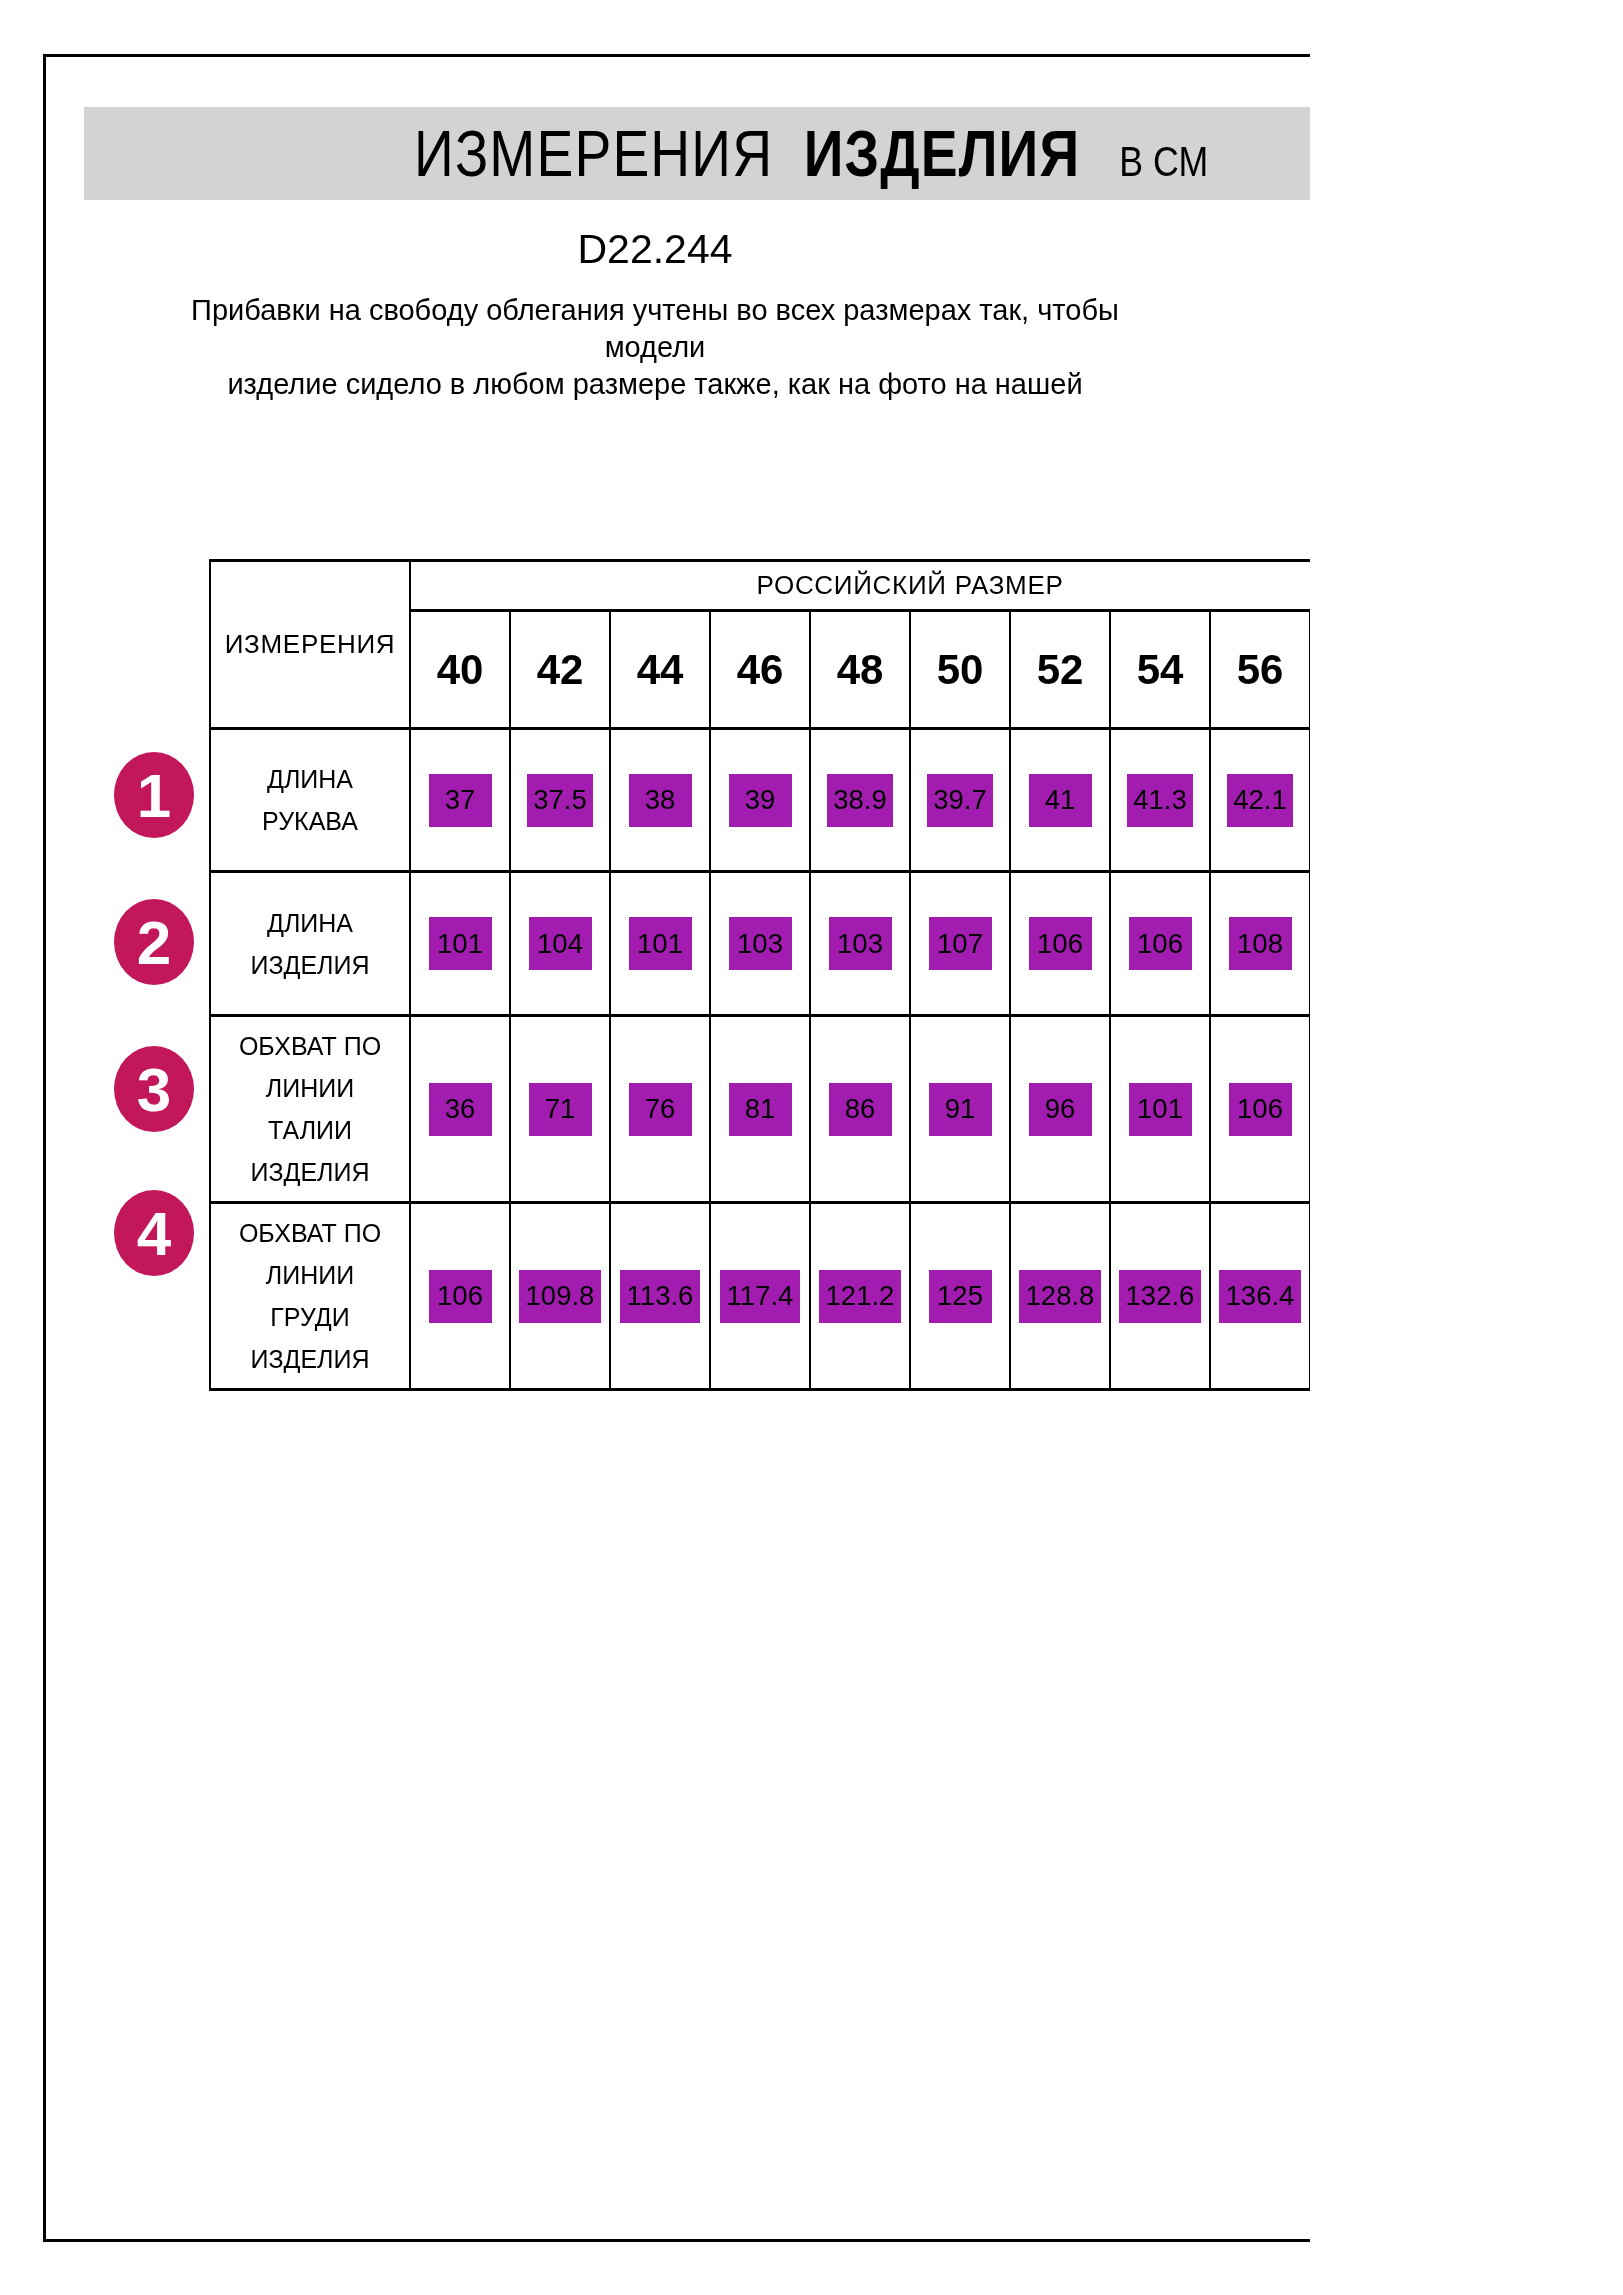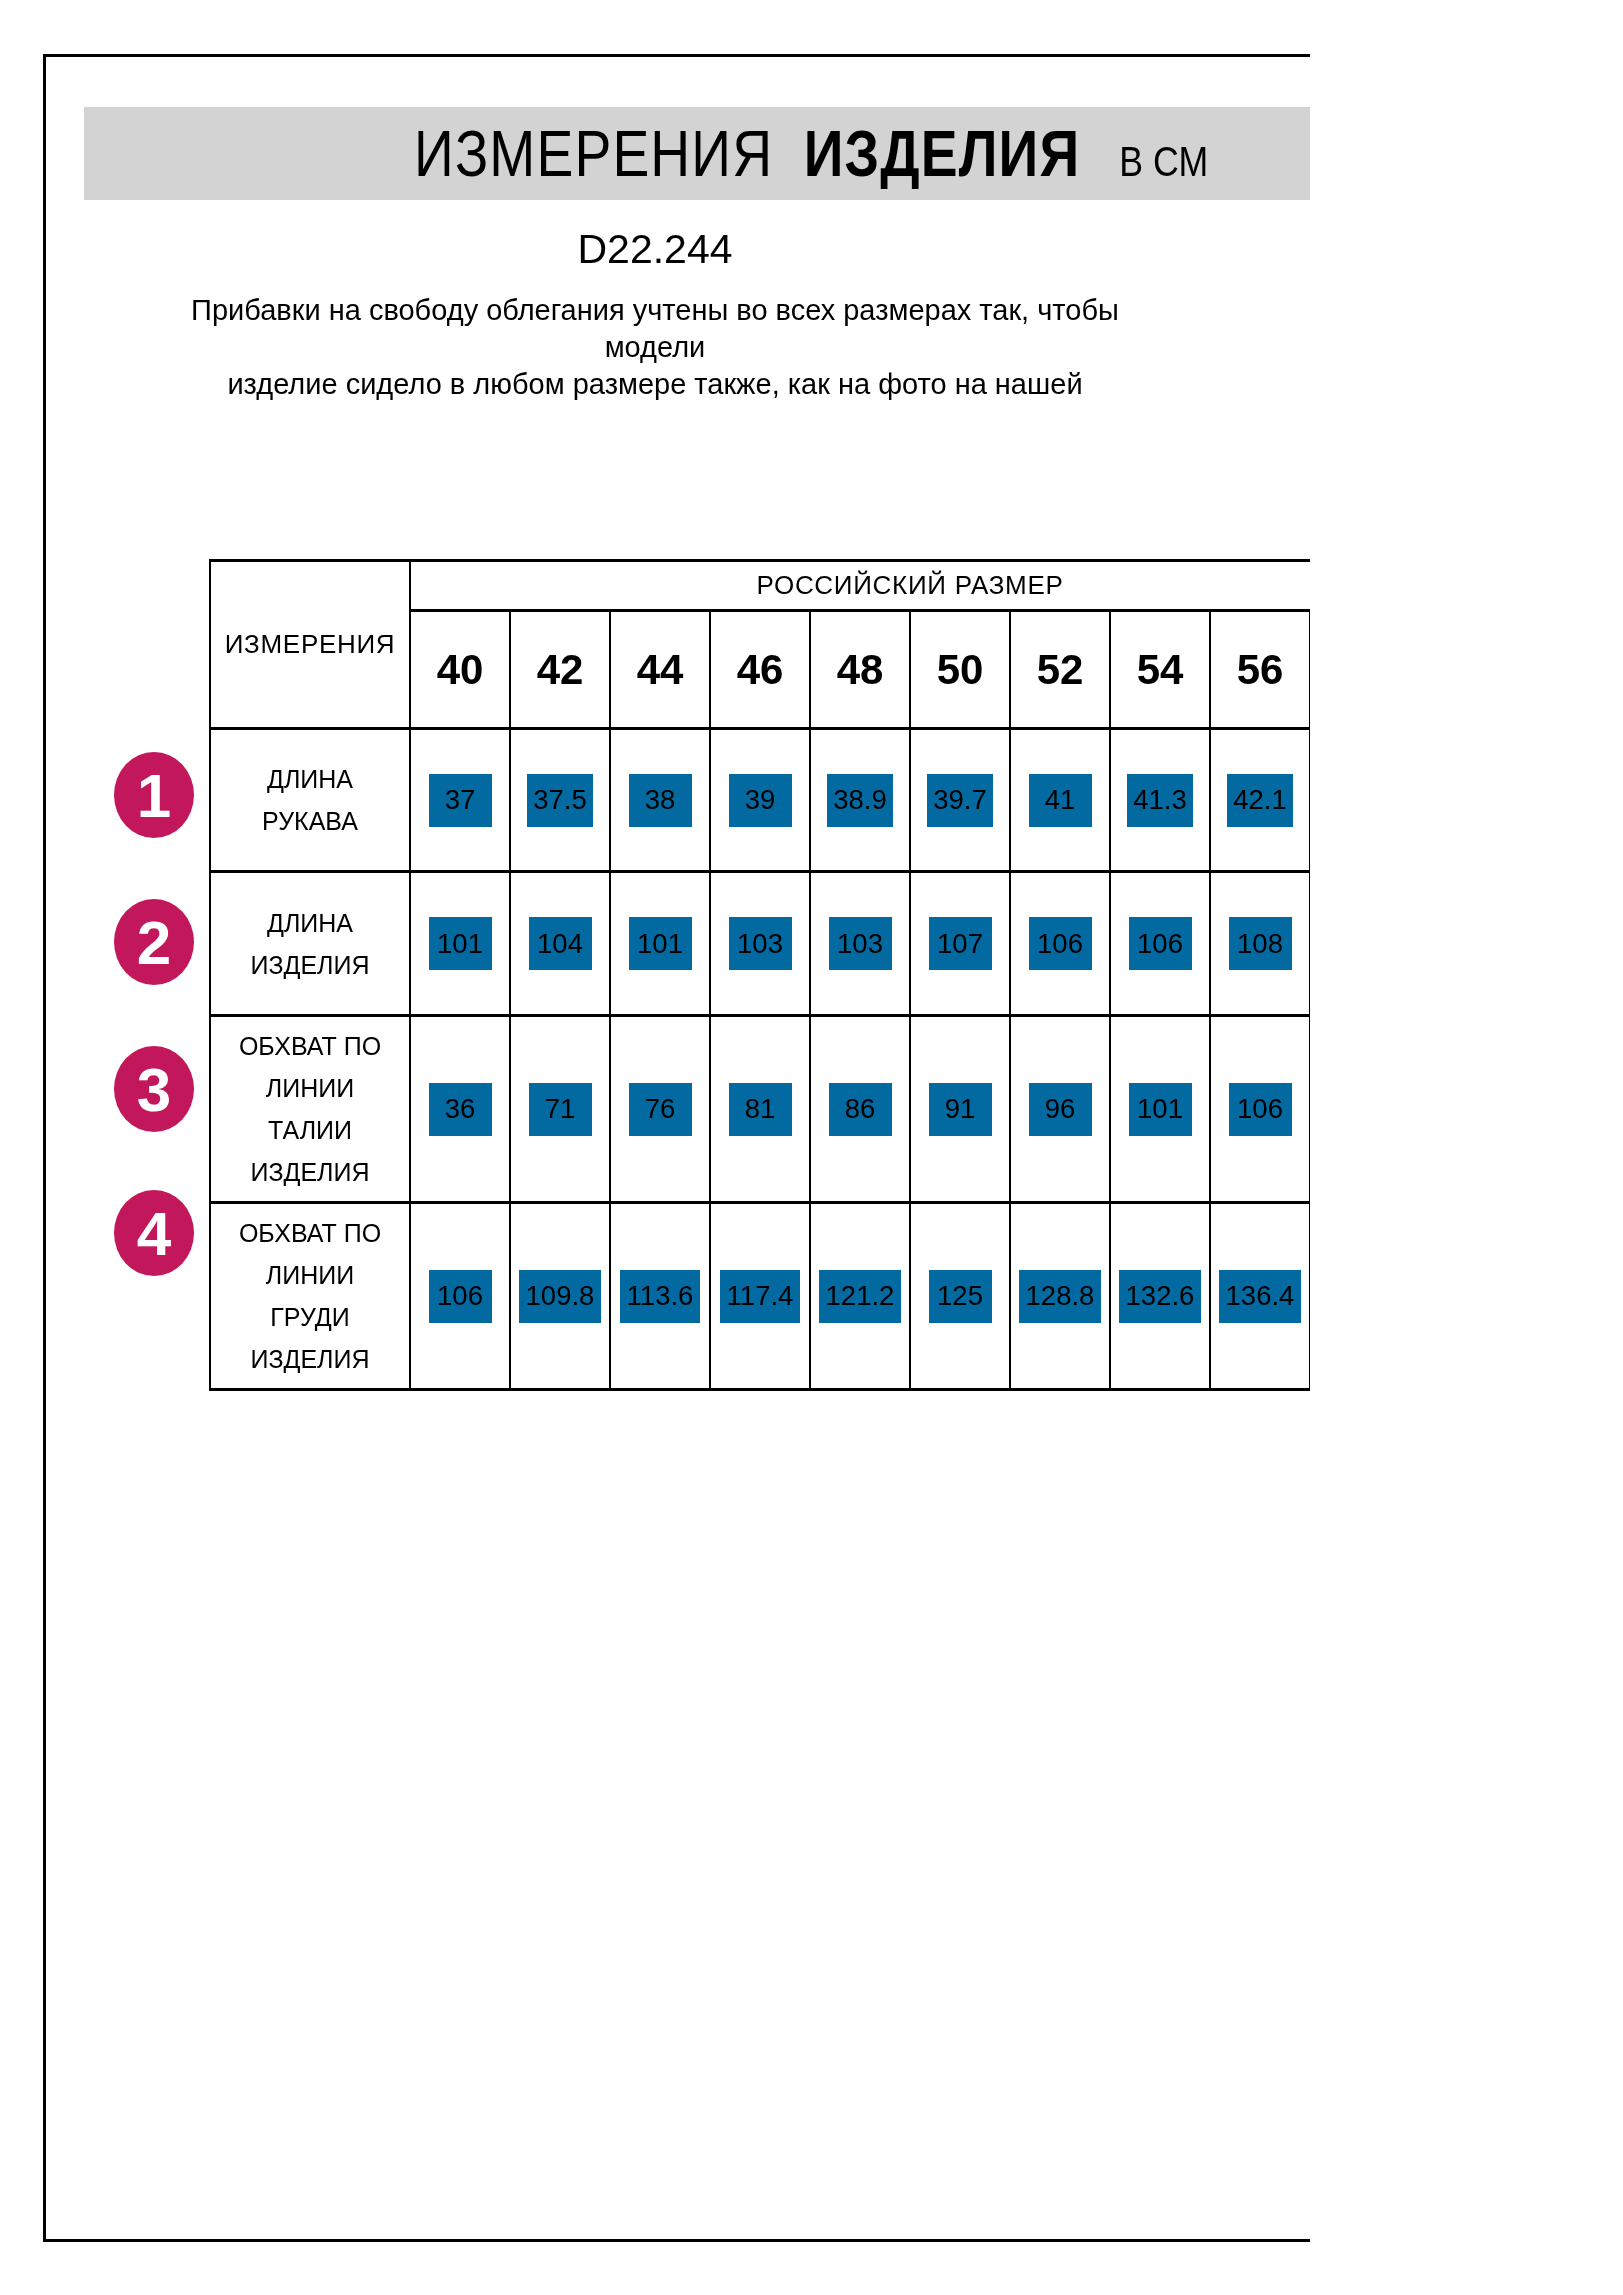--- a/index.html
+++ b/index.html
@@ -52,21 +52,21 @@
     text-align: center; vertical-align: middle; padding: 8px;
     overflow: hidden;
   }
   td.corner-head { font-size: 26px; letter-spacing: 0.7px; }
   td.group-head  { font-size: 26px; letter-spacing: 0.7px; }
   tr.h1 { height: 37px; }
   tr.h2 { height: 118px; }
   td.size-head { font-size: 42px; font-weight: bold; }
   td.row-label { font-size: 25px; line-height: 42px; white-space: pre-line; }
   td.value-cell { font-size: 27.5px; }
-  .val-chip { display: inline-block; background: #0369a1; padding: 10.5px 6.5px; min-width: 63px; }
+  .val-chip { display: inline-block; background: #a21caf; padding: 10.5px 6.5px; min-width: 63px; }
 
   .badge {
     position: absolute; left: 114px;
     width: 80px; height: 86px;
     background: #c2175b; border-radius: 50%;
     display: flex; align-items: center; justify-content: center;
     color: #ffffff; font-size: 62px; font-weight: bold;
   }
 
   .note {

